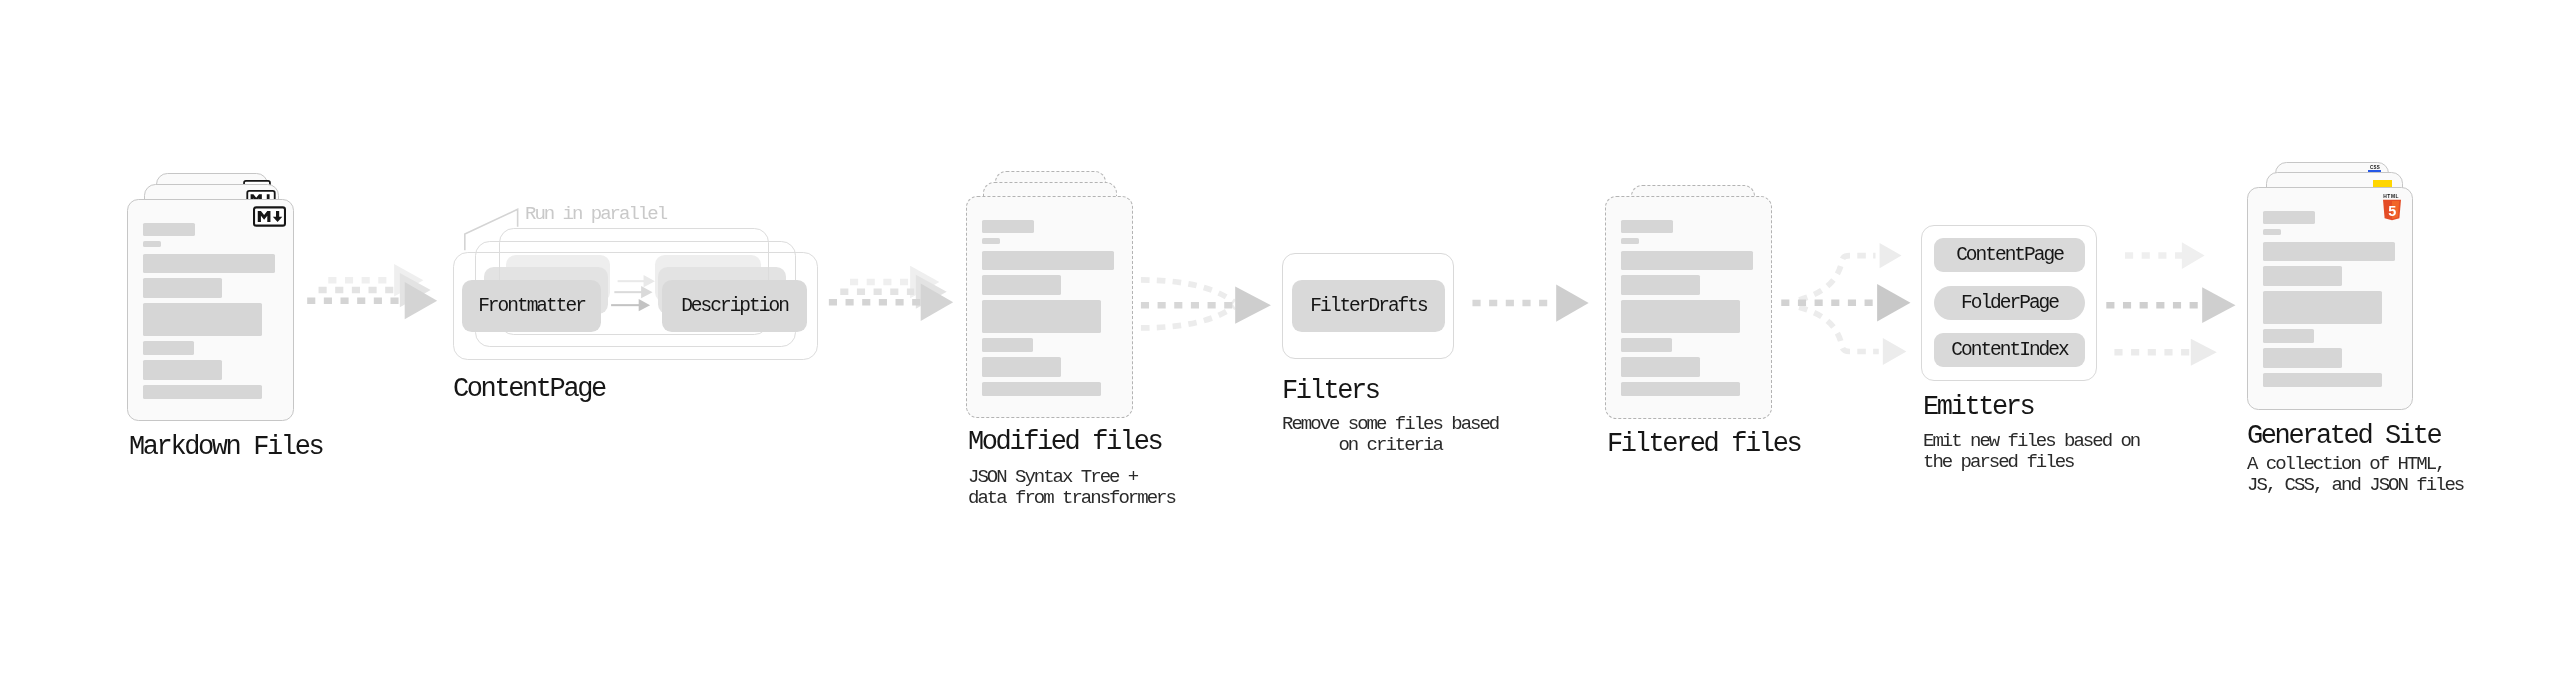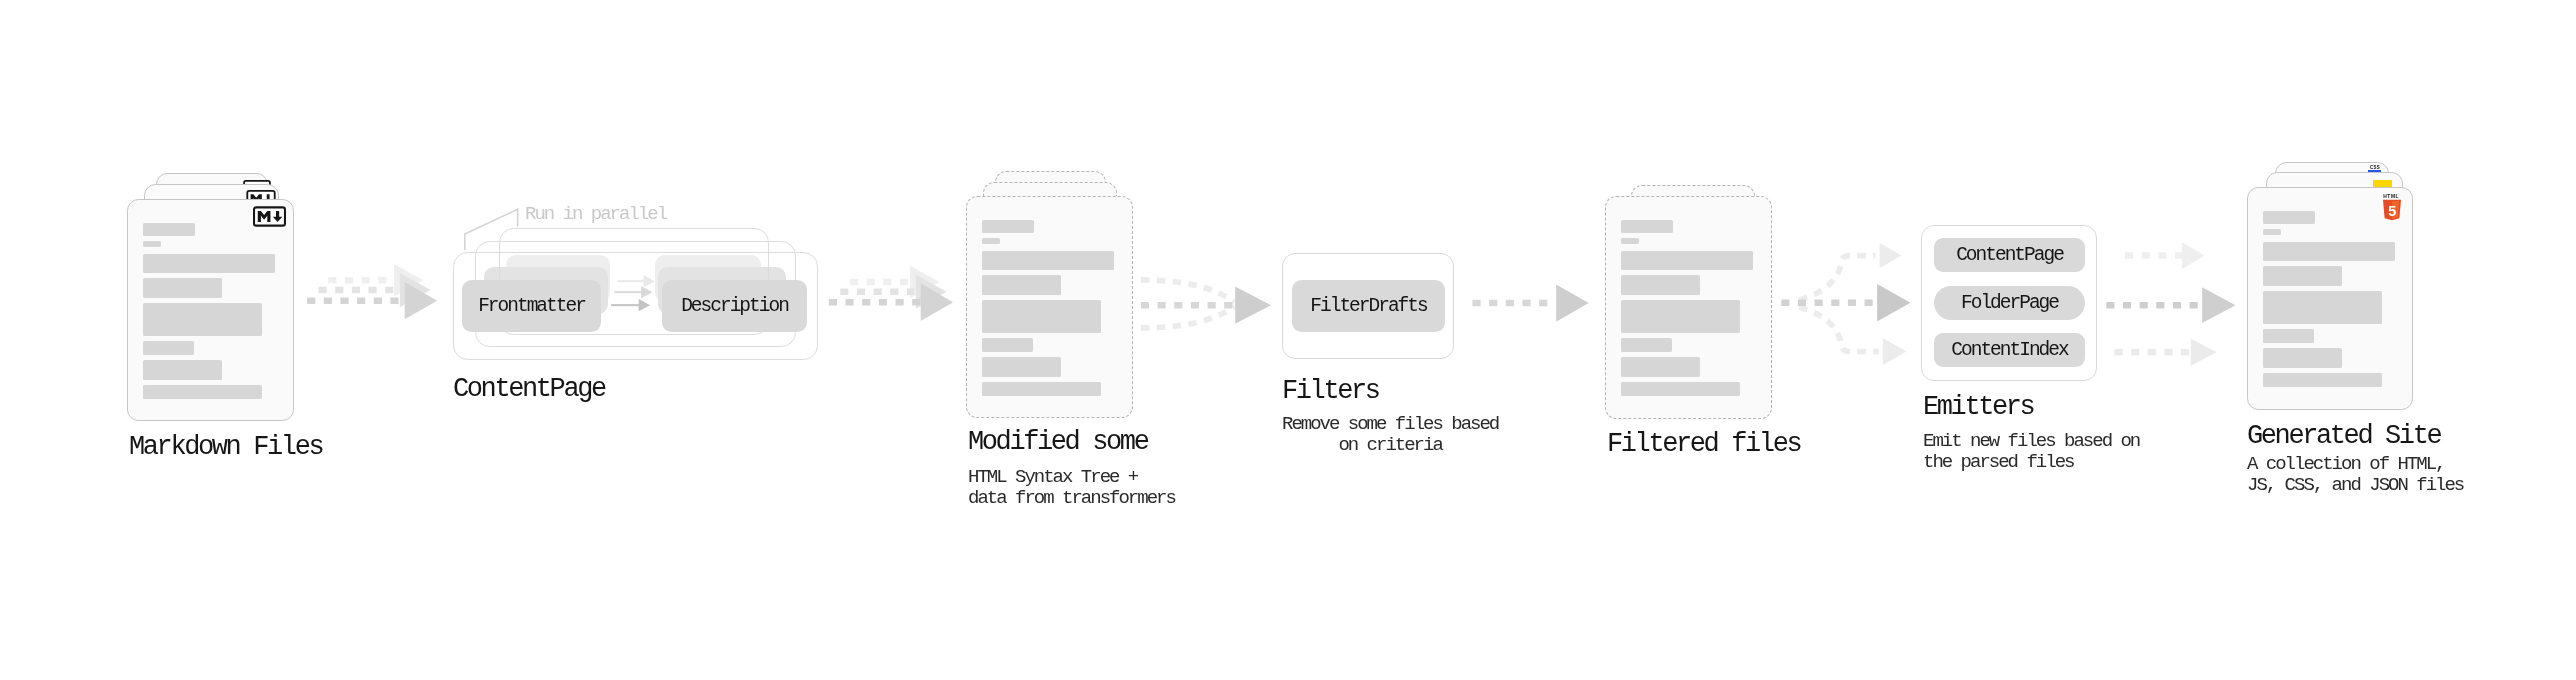--- a/index.html
+++ b/index.html
@@ -107,22 +107,22 @@
 <div class="pageD" style="left:983px;top:182px;width:134px;height:57px;"></div>
 <div class="pageD" style="left:966px;top:196px;width:167px;height:222px;"></div>
 <div class="bar" style="left:982px;top:220px;width:52px;height:13px;"></div>
 <div class="bar" style="left:982px;top:238px;width:18px;height:5.7px;"></div>
 <div class="bar" style="left:982px;top:251px;width:132px;height:18.7px;"></div>
 <div class="bar" style="left:982px;top:275px;width:79px;height:19.5px;"></div>
 <div class="bar" style="left:982px;top:300px;width:119px;height:32.5px;"></div>
 <div class="bar" style="left:982px;top:338px;width:51px;height:14px;"></div>
 <div class="bar" style="left:982px;top:357px;width:79px;height:19.5px;"></div>
 <div class="bar" style="left:982px;top:382px;width:119px;height:14px;"></div>
-<div class="lbl" style="left:968px;top:429px;">Modified some</div>
-<div class="txt" style="left:968px;top:467px;">HTML Syntax Tree +
+<div class="lbl" style="left:968px;top:429px;">Modified files</div>
+<div class="txt" style="left:968px;top:467px;">JSON Syntax Tree +
 data from transformers</div>
 
 <div class="boxW" style="left:1282px;top:253px;width:172px;height:106px;"></div>
 <div class="btn" style="left:1292px;top:280px;width:153px;height:52px;">FilterDrafts</div>
 <div class="lbl" style="left:1282px;top:378px;">Filters</div>
 <div class="txt" style="left:1282px;top:414px;text-align:center;">Remove some files based
 on criteria</div>
 
 <div class="pageD" style="left:1631px;top:185px;width:124px;height:49px;"></div>
 <div class="pageD" style="left:1605px;top:196px;width:167px;height:223px;"></div>

